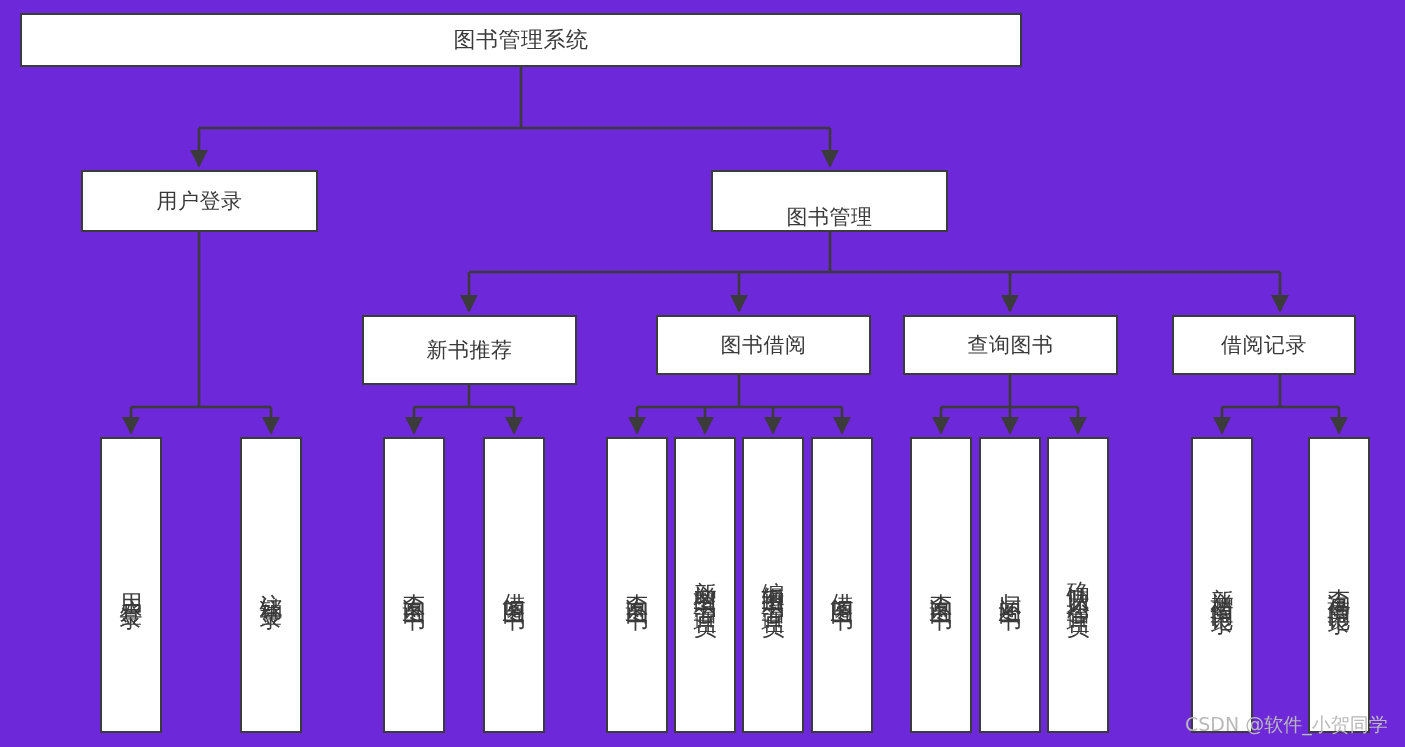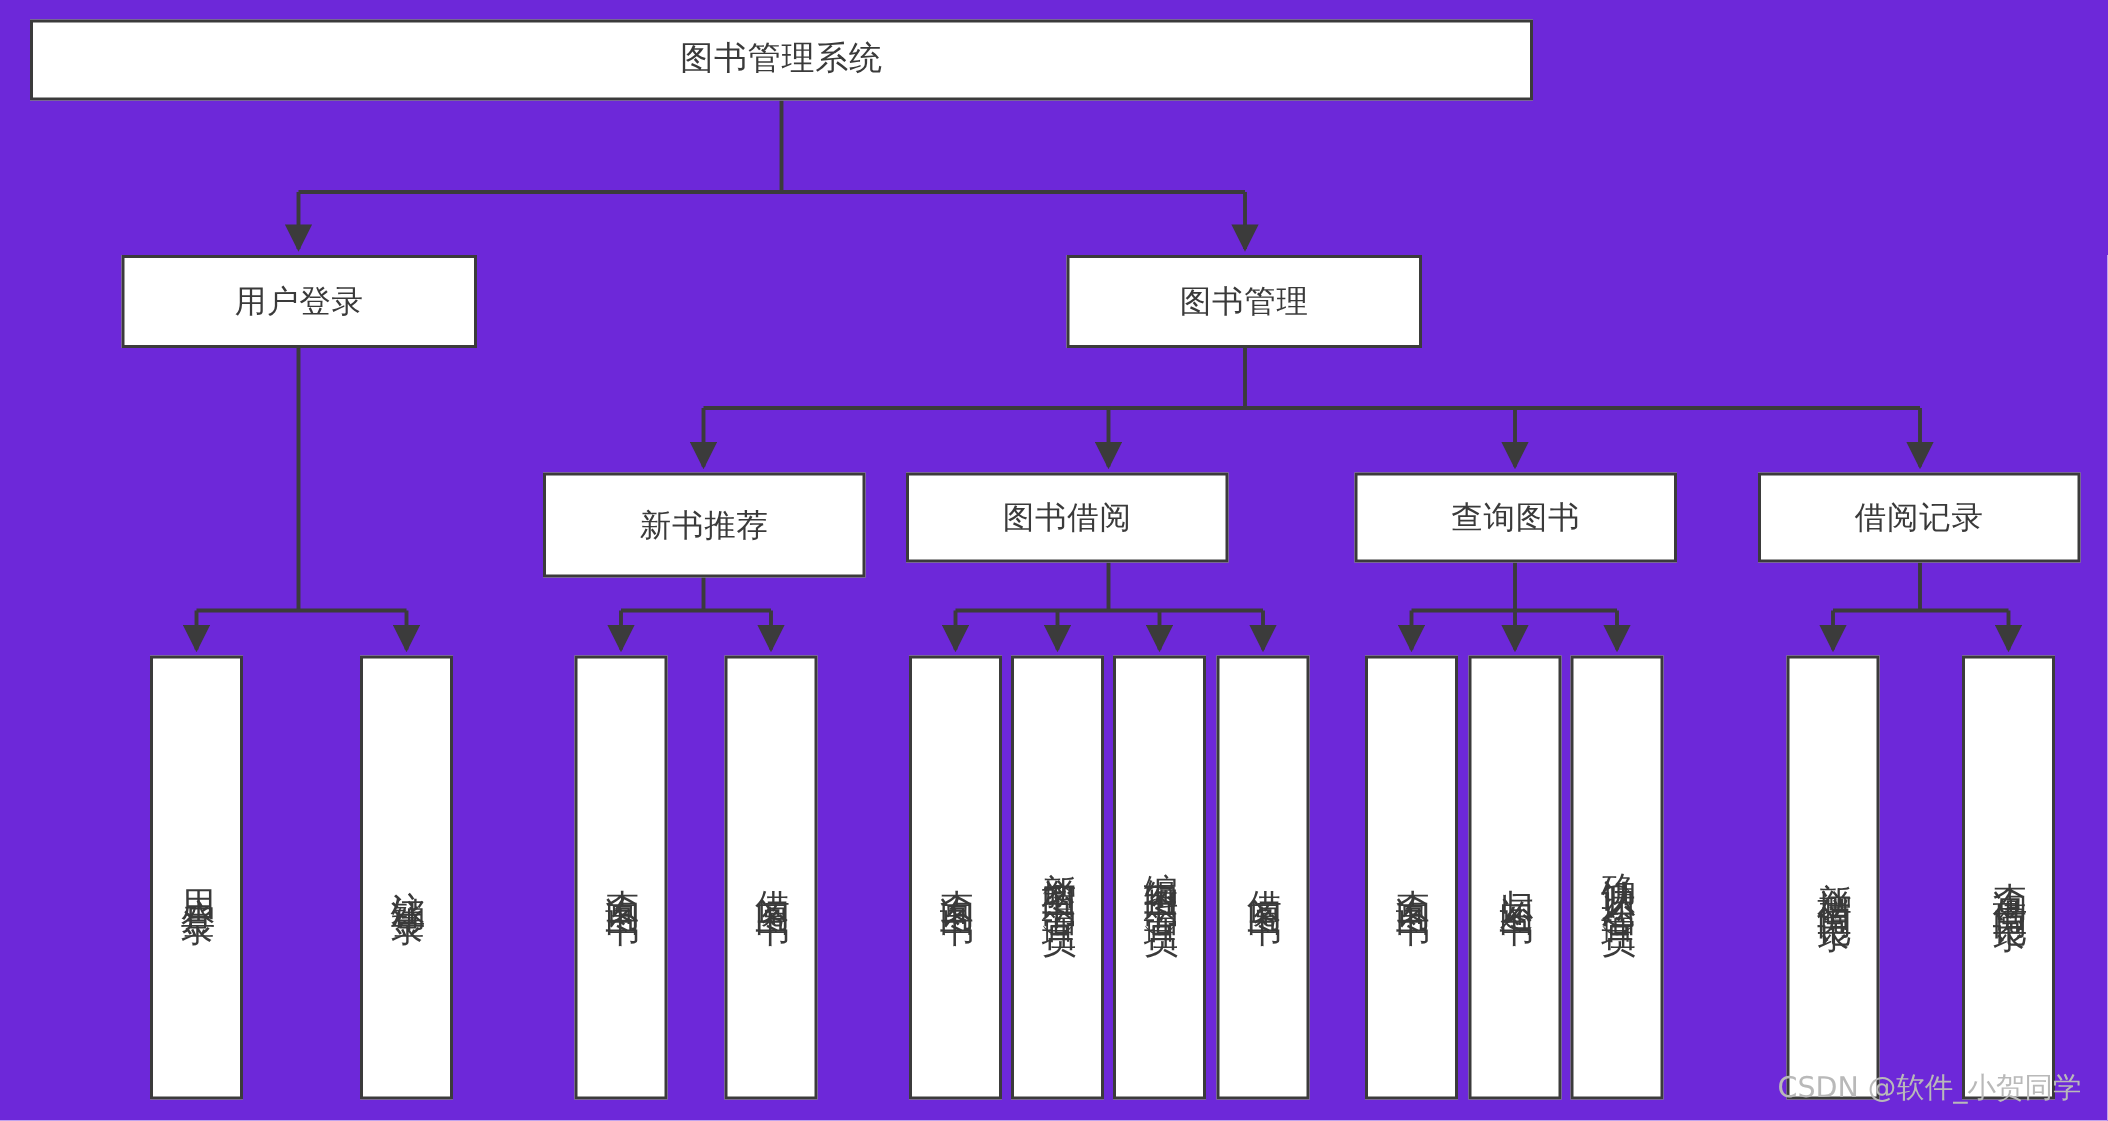--- a/index.html
+++ b/index.html
@@ -131,34 +131,34 @@
     </g>
   </svg>
 
   <div class="node h-node root" style="left:20px; top:13px; width:1002px; height:54px;">
     <span class="label">图书管理系统</span>
   </div>
 
   <div class="node h-node" style="left:81px; top:170px; width:237px; height:62px;">
     <span class="label">用户登录</span>
   </div>
-  <div class="node h-node" style="left:711px; top:170px; width:237px; height:62px;">
+  <div class="node h-node" style="left:711px; top:170px; width:237px; height:62px;align-items:flex-end;">
     <span class="label">图书管理</span>
   </div>
 
   <div class="node h-node" style="left:362px; top:315px; width:215px; height:70px;">
     <span class="label">新书推荐</span>
   </div>
-  <div class="node h-node" style="left:604px; top:315px; width:215px; height:60px;">
+  <div class="node h-node" style="left:656px; top:315px; width:215px; height:60px;">
     <span class="label">图书借阅</span>
   </div>
   <div class="node h-node" style="left:903px; top:315px; width:215px; height:60px;">
     <span class="label">查询图书</span>
   </div>
-  <div class="node h-node" style="left:1172px; top:315px; width:215px; height:60px;">
+  <div class="node h-node" style="left:1172px; top:315px; width:184px; height:60px;">
     <span class="label">借阅记录</span>
   </div>
 
   <div class="node v-node" style="left:100px; top:437px; width:62px; height:296px;">
     <span class="label">用户登录</span>
   </div>
   <div class="node v-node" style="left:240px; top:437px; width:62px; height:296px;">
     <span class="label">注销登录</span>
   </div>
 

